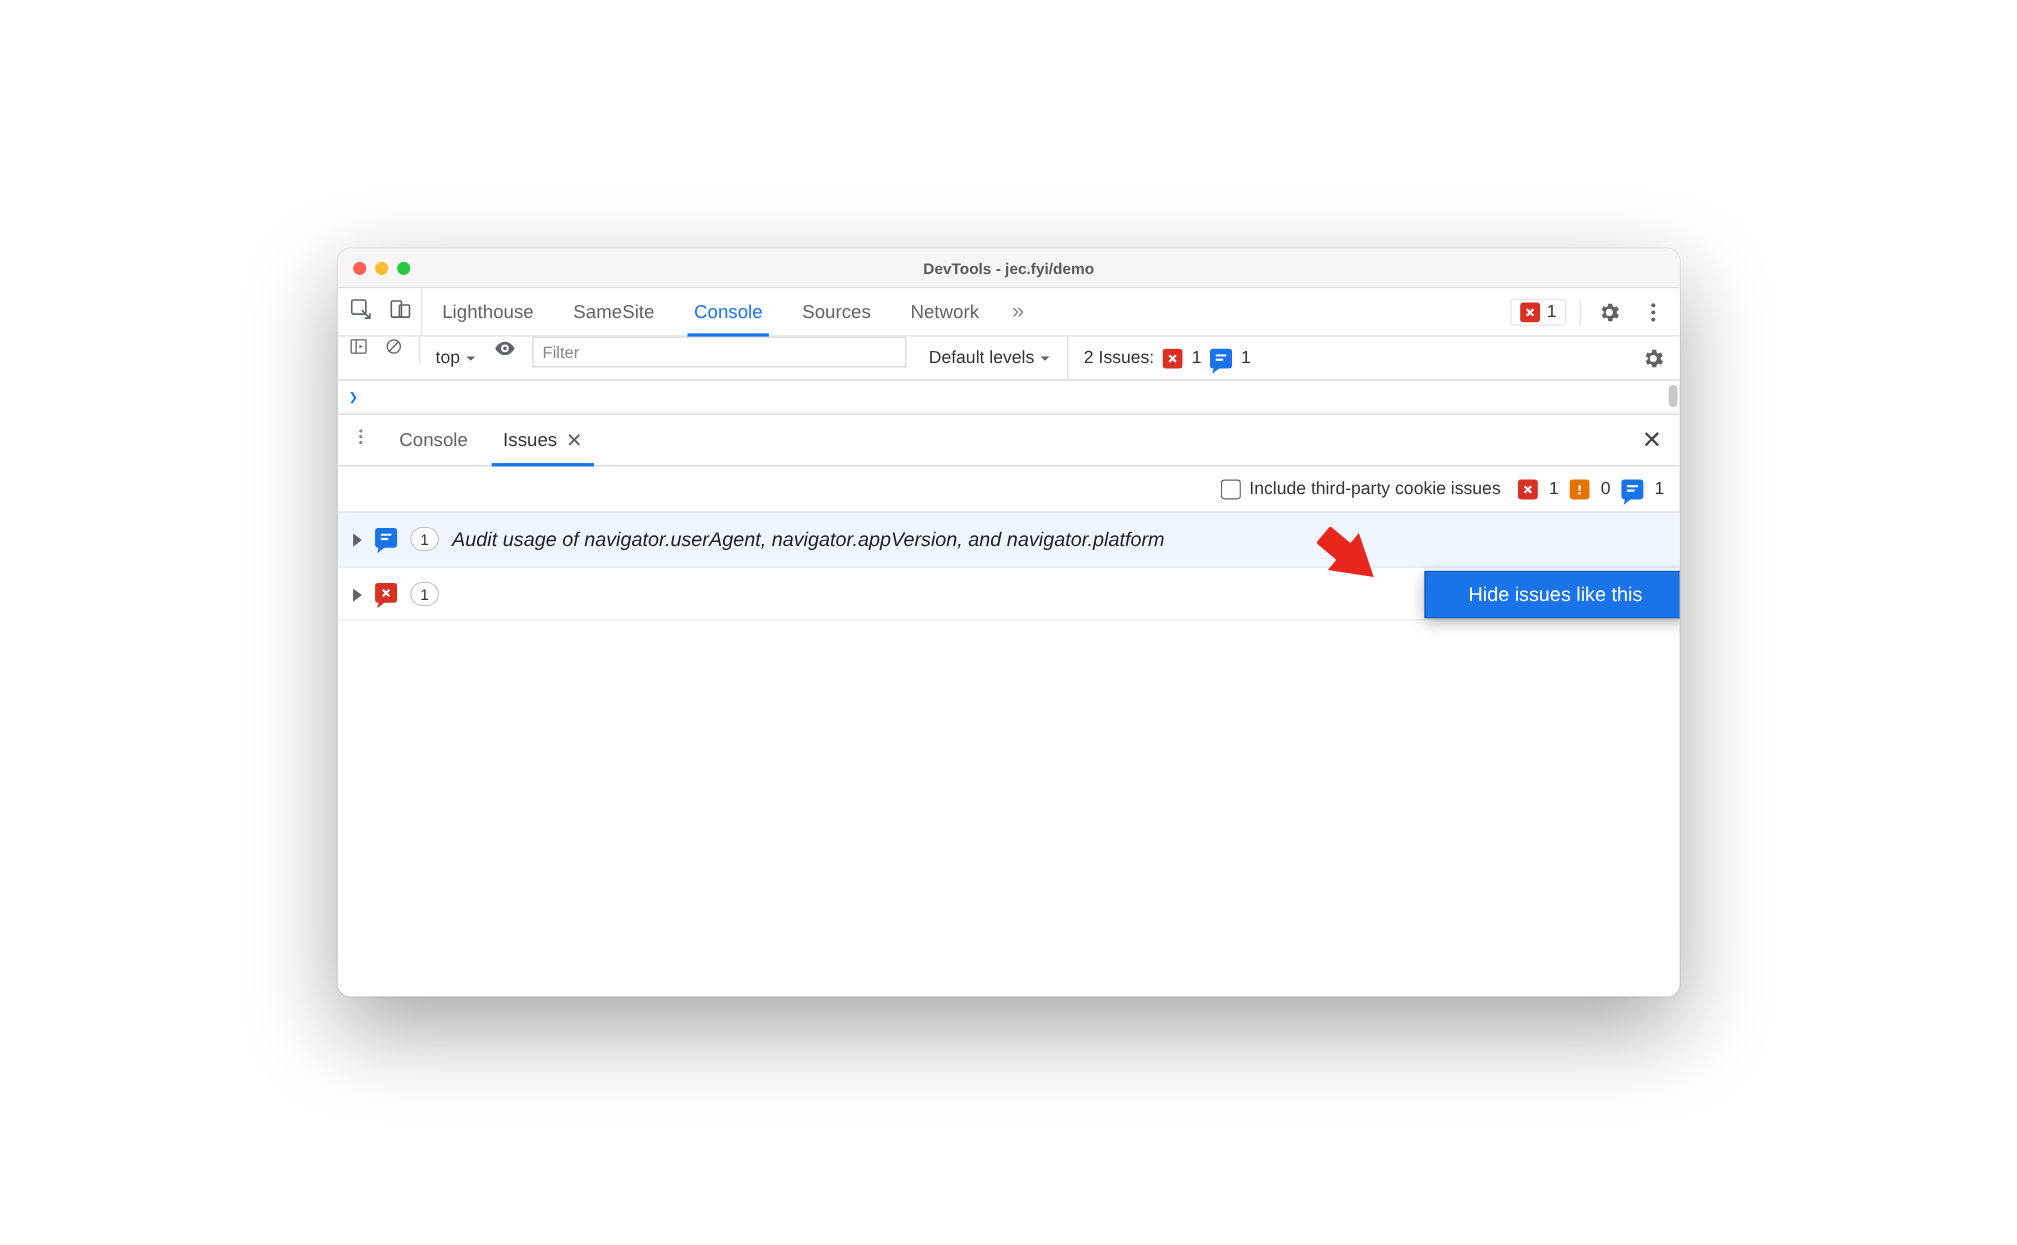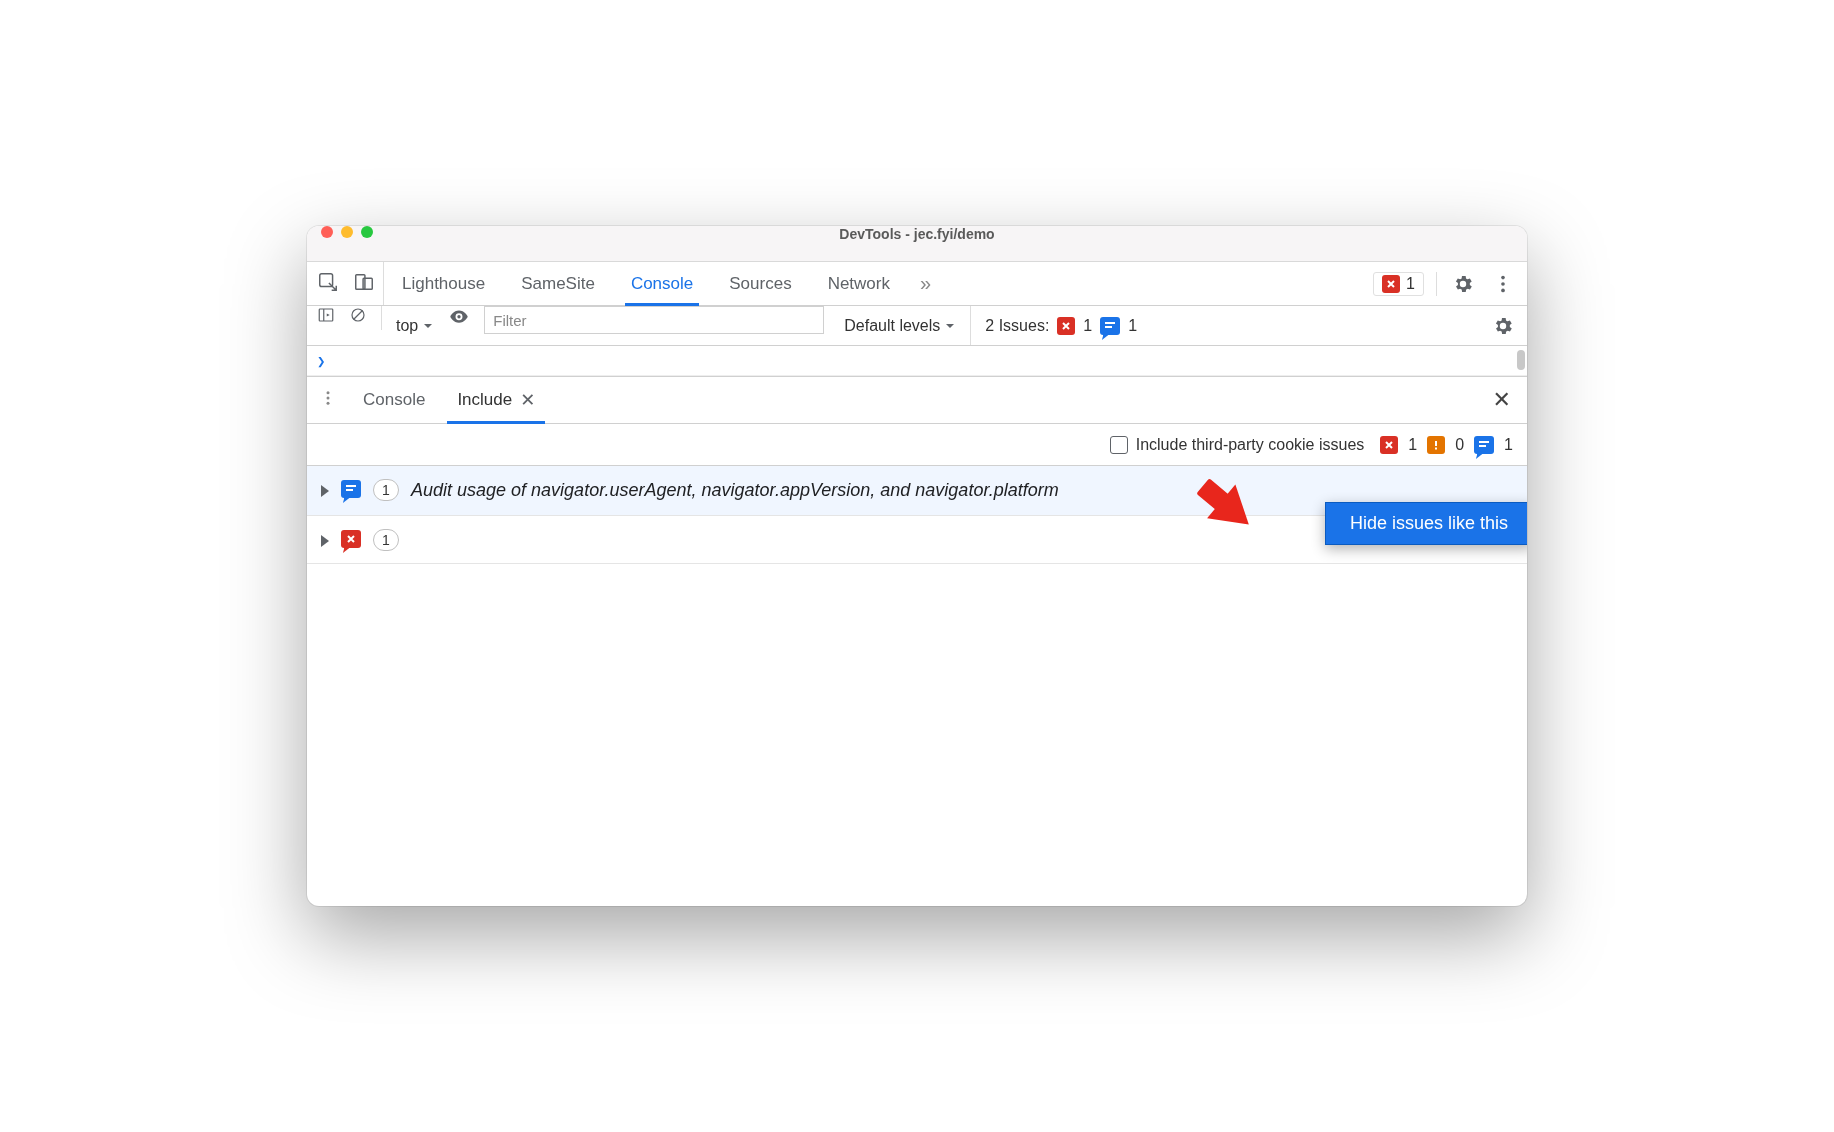--- a/index.html
+++ b/index.html
@@ -21,21 +21,21 @@
     flex-direction: column;
     background: #fff;
     position: relative;
   }
   
   .titlebar {
     height: 36px;
     background: #f7f5f6;
     border-bottom: 1px solid #d9d9d9;
     display: flex;
-    align-items: flex-start;
+    align-items: center;
     position: relative;
   }
   .traffic {
     display: flex;
     gap: 8px;
     padding-left: 14px;
   }
   .dot { width: 12px; height: 12px; border-radius: 50%; }
   .dot.red { background: #ff5f57; }
   .dot.yellow { background: #febc2e; }
@@ -224,24 +224,24 @@
     min-width: 26px; height: 22px; border:1px solid #c0c0c0; border-radius: 11px;
     display:inline-flex; align-items:center; justify-content:center;
     font-size: 14px; color:#333;
     flex-shrink: 0; margin-top: 1px;
     background:#fff;
   }
   .issue-text { flex: 1; line-height: 1.4; font-style: italic; }
   
   .ctx {
     position: absolute;
-    right: -6px; top: 36px;
+    right: -6px; top: 53px;
     background: #1a73e8;
     color: #fff;
-    padding: 10px 24px;
+    padding: 10px 39px;
     font-size: 18px;
     box-shadow: 0 4px 14px rgba(0,0,0,.3);
     z-index: 50;
     border: 1px solid #0b5bc0;
   }
   
   .arrow {
     position: absolute;
     right: 260px;
     top: 6px;
@@ -382,21 +382,21 @@
   <div class="drawer-tabs">
     <span class="kebab">
       <svg class="svg16" viewBox="0 0 24 24" fill="#888">
           <circle cx="12" cy="5" r="2"></circle>
           <circle cx="12" cy="12" r="2"></circle>
           <circle cx="12" cy="19" r="2"></circle>
         </svg>
     </span>
     <div class="dtab">Console</div>
     <div class="dtab active">
-      <span>Include</span>
+      <span>Issues</span>
       <span style="color:#5f6368;font-size:18px">✕</span>
     </div>
     <span class="close-x">✕</span>
   </div>
 
   <div class="issues-filter">
     <label style="display:flex;align-items:center;gap:8px">
       <span class="checkbox"></span>
       <span>Include third-party cookie issues</span>
     </label>

